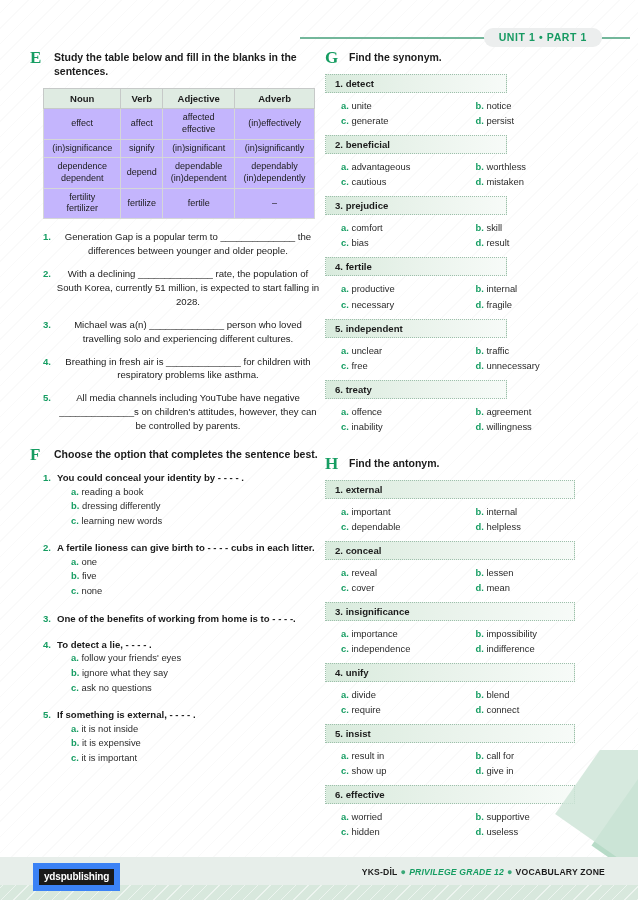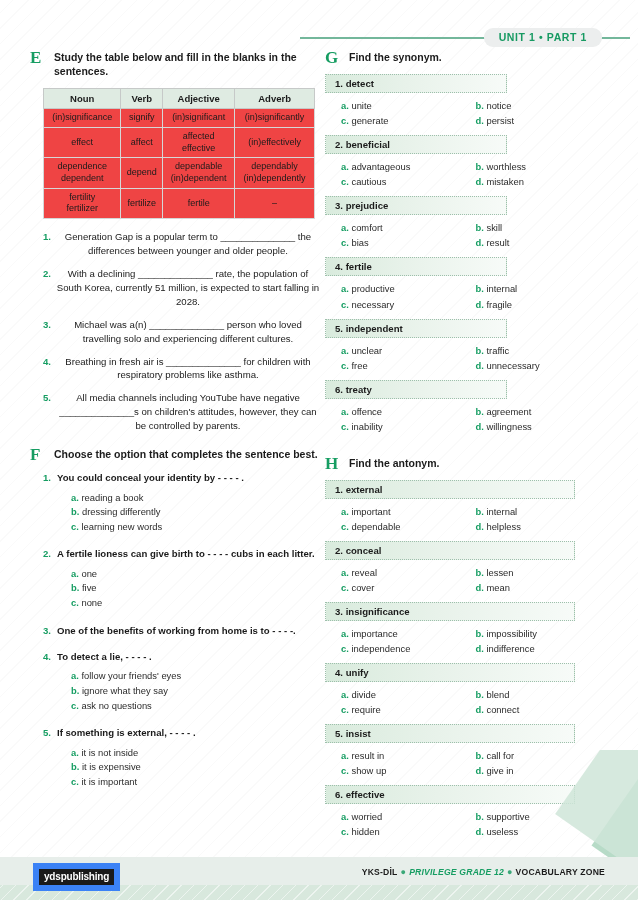--- a/index.html
+++ b/index.html
@@ -98,21 +98,21 @@
     color: #1b1b1b;
     line-height: 1.35;
   }
 
   
   table.wordtable {
     margin-top: 9px;
     margin-left: 13px;
     border-collapse: collapse;
     width: 272px;
-    background: #ef4444;
+    background: #c4b5fd;
   }
   table.wordtable th {
     background: #dfebe2;
     font-size: 9.5px;
     font-weight: bold;
     color: #1b1b1b;
     padding: 4px 2px;
     border: 1px solid #c6c9c8;
     text-align: center;
   }
@@ -151,21 +151,21 @@
     font-weight: bold;
     color: #1b1b1b;
     line-height: 1.4;
   }
   .fq-num {
     color: #169d62;
     font-weight: bold;
     width: 14px;
     flex: 0 0 14px;
   }
-  .fq-opts { margin-top: 6px; margin-left: 28px; }
+  .fq-opts { margin-left: 28px; }
   .fq-opt {
     font-size: 9.4px;
     color: #2b2b2b;
     line-height: 1.55;
   }
   .opt-key {
     color: #169d62;
     font-weight: bold;
   }
 
@@ -313,30 +313,30 @@
       <thead>
         <tr>
           <th>Noun</th>
           <th>Verb</th>
           <th>Adjective</th>
           <th>Adverb</th>
         </tr>
       </thead>
       <tbody>
           <tr>
+            <td>effect</td>
+            <td>affect</td>
+            <td>affected<br>effective</td>
+            <td>(in)effectively</td>
+          </tr>
+          <tr>
             <td>(in)significance</td>
             <td>signify</td>
             <td>(in)significant</td>
             <td>(in)significantly</td>
-          </tr>
-          <tr>
-            <td>effect</td>
-            <td>affect</td>
-            <td>affected<br>effective</td>
-            <td>(in)effectively</td>
           </tr>
           <tr>
             <td>dependence<br>dependent</td>
             <td>depend</td>
             <td>dependable<br>(in)dependent</td>
             <td>dependably<br>(in)dependently</td>
           </tr>
           <tr>
             <td>fertility<br>fertilizer</td>
             <td>fertilize</td>

